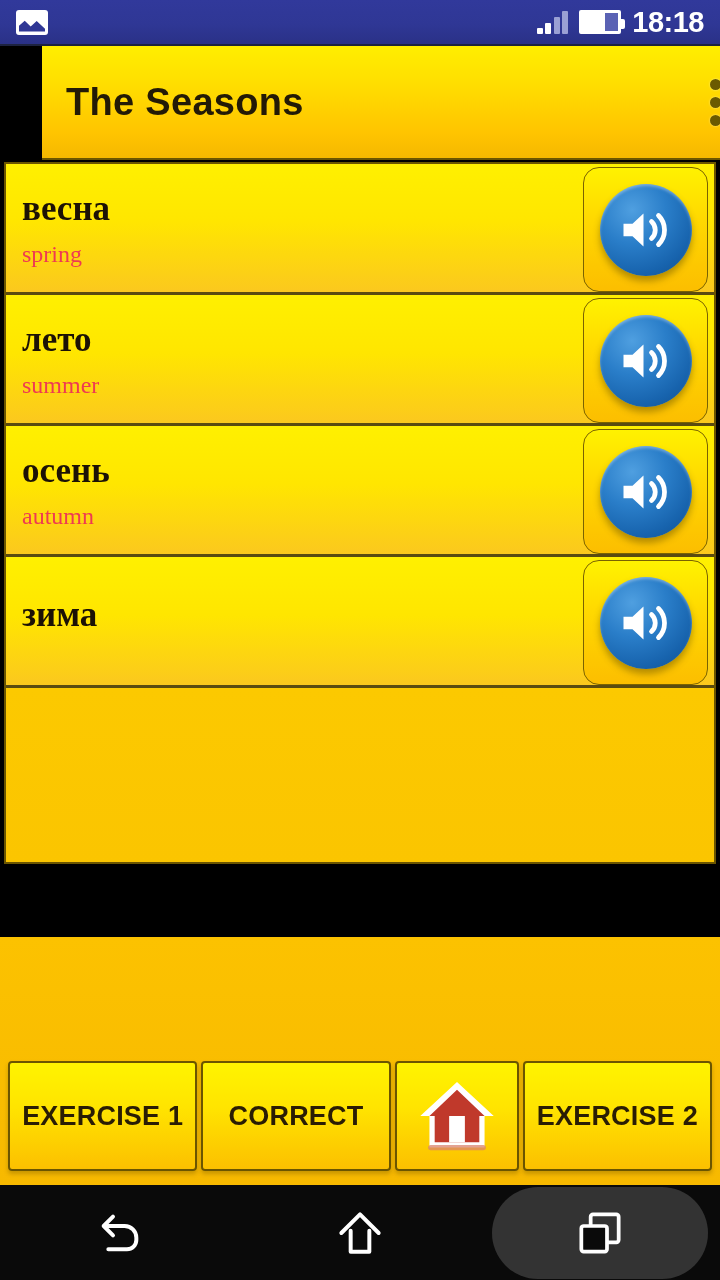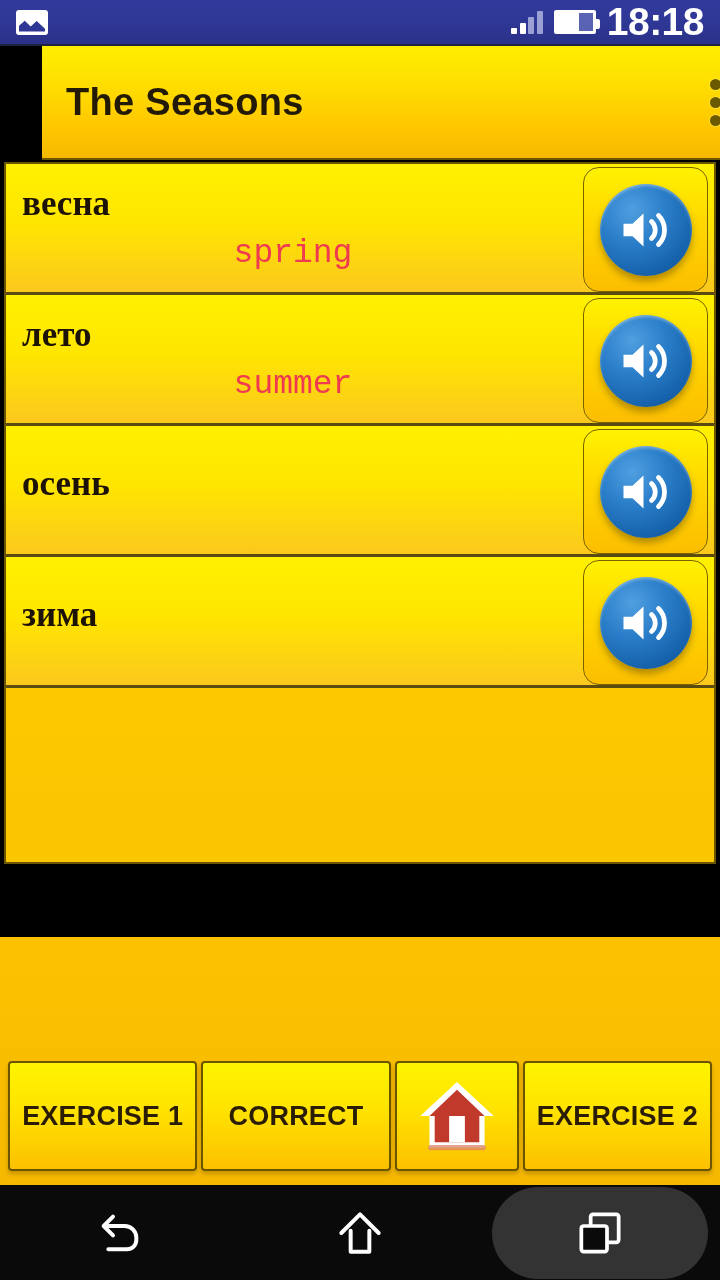--- a/index.html
+++ b/index.html
@@ -36,21 +36,21 @@
   .signal i.b4 { height:23px; background:#9aa0d4; }
   .battery {
     width:42px; height:24px; border:3px solid #fff; border-radius:2px;
     position:relative; background:#5a62b4;
   }
   .battery:after {
     content:""; position:absolute; right:-7px; top:6px; width:5px; height:10px;
     background:#fff; border-radius:0 2px 2px 0;
   }
   .battery .fill { position:absolute; left:0; top:0; bottom:0; width:62%; background:#fff; }
-  .clock { color:#fff; font-size:39px; font-weight:bold; letter-spacing:-0.5px; }
+  .clock { color:#fff; font-size:29px; font-weight:bold; letter-spacing:-0.5px; }
 
   
   .action-bar {
     position:absolute; top:46px; left:0; width:720px; height:114px;
     background:linear-gradient(to bottom,#ffee00 0%,#ffe000 30%,#ffc400 78%,#f5b800 100%);
     border-bottom:2px solid #6b5500;
     display:flex; align-items:center; padding:0 24px;margin-left:42px;
   }
   .app-title {
     font-size:38px; font-weight:bold; color:#231a06; letter-spacing:0.3px;
@@ -78,22 +78,22 @@
     border-bottom:3px solid #5a4b10;
     padding:12px 150px 10px 16px;
     display:flex; flex-direction:column; justify-content:center;
   }
   .row-native {
     font-family:"Liberation Serif", serif;
     font-weight:bold; font-size:35px; color:#1c1205; line-height:1.05;
     margin-bottom:14px;
   }
   .row-trans {
-    font-family:Liberation Mono, monospace;
-    font-size:33px; color:#ef3a52; line-height:1.05;text-align:center;
+    font-family:Liberation Serif, serif;
+    font-size:24px; color:#ef3a52; line-height:1.05;
   }
   .speaker-btn {
     position:absolute; right:6px; top:3px; width:125px; height:125px;
     border-radius:16px; border:1px solid #7a6200;
     background:linear-gradient(to bottom,#fff200 0%,#ffd900 40%,#fcbe00 100%);
     display:flex; align-items:center; justify-content:center;
     cursor:pointer;
   }
   .speaker-circle {
     width:92px; height:92px; border-radius:50%;
@@ -194,20 +194,21 @@
           <svg viewBox="0 0 24 24">
               <path fill="#ffffff" d="M3 9.5v5h3.6L11 18.6V5.4L6.6 9.5H3z"></path>
               <path fill="none" stroke="#ffffff" stroke-width="1.9" stroke-linecap="round" d="M14.2 8.6a4.6 4.6 0 0 1 0 6.8M17 6.2a8.2 8.2 0 0 1 0 11.6"></path>
             </svg>
         </div>
       </div>
     </div>
 
     <div class="list-row">
       <div class="row-native">осень</div>
+      <div class="row-trans">autumn</div>
       <div class="speaker-btn">
         <div class="speaker-circle">
           <svg viewBox="0 0 24 24">
               <path fill="#ffffff" d="M3 9.5v5h3.6L11 18.6V5.4L6.6 9.5H3z"></path>
               <path fill="none" stroke="#ffffff" stroke-width="1.9" stroke-linecap="round" d="M14.2 8.6a4.6 4.6 0 0 1 0 6.8M17 6.2a8.2 8.2 0 0 1 0 11.6"></path>
             </svg>
         </div>
       </div>
     </div>
 

